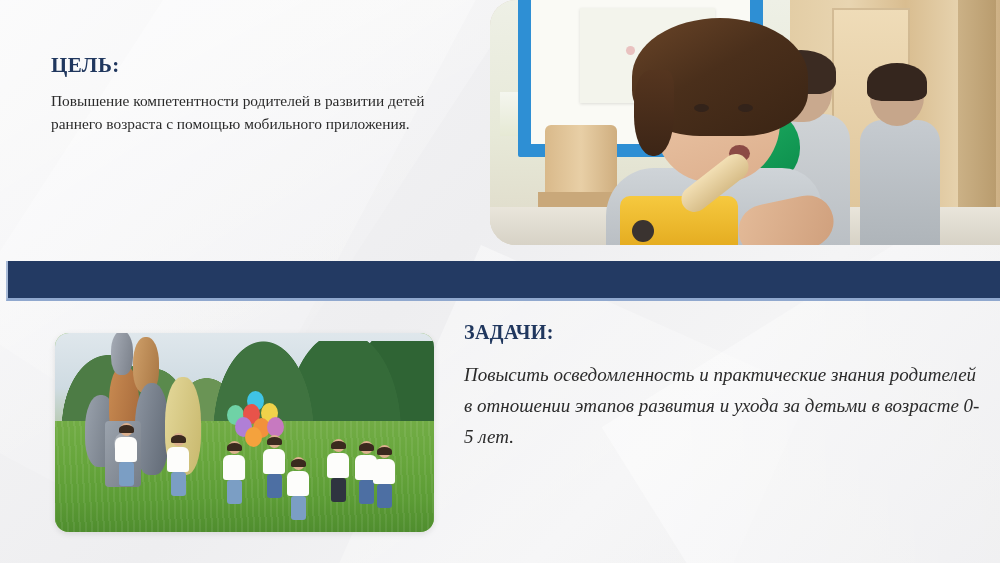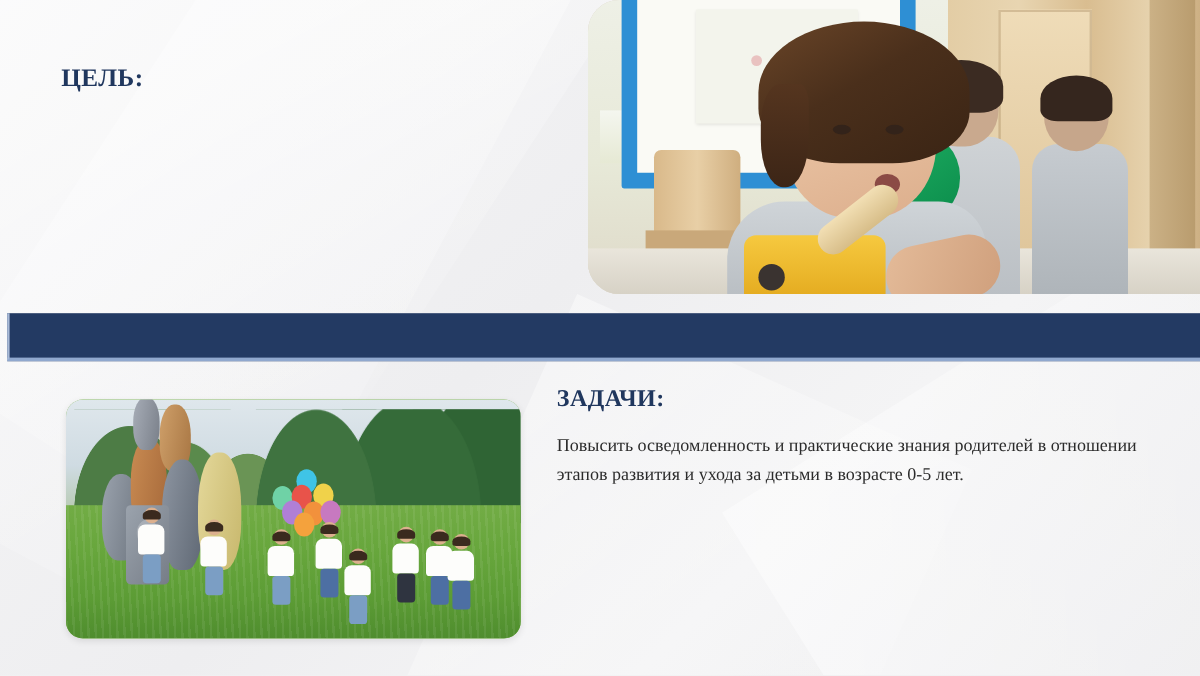--- a/index.html
+++ b/index.html
@@ -360,38 +360,40 @@
     flex: 0 0 76px;
     font-size: 45px;
     font-weight: bold;
     color: #233a63;
     line-height: 1.0;
     letter-spacing: -1px;
     padding-top: 12px;
   }
   .task-text {
     flex: 1 1 auto;
-    font-size: 15px;
+    font-size: 19px;
     line-height: 1.62;
     color: #2b2b2b;
+    font-style: italic;
   }
   .task-item.second .task-num { padding-top: 26px; }
 </style>
 </head>
 <body>
 
 <div class="slide">
 
   <div class="bg-band b1"></div>
   <div class="bg-band b2"></div>
   <div class="bg-band b3"></div>
   <div class="bg-band b4"></div>
 
   <div class="goal-block">
     <div class="goal-title">ЦЕЛЬ:</div>
+    <div class="goal-text">Повышение компетентности родителей в развитии детей раннего возраста с помощью мобильного приложения.</div>
   </div>
 
   <div class="photo-top">
     <div class="scene">
       <div class="pt-wall"></div>
       <div class="pt-window"></div>
       <div class="pt-board"></div>
       <div class="pt-paper-green"></div>
       <div class="pt-paper"></div>
       <div class="pt-chair"></div>

